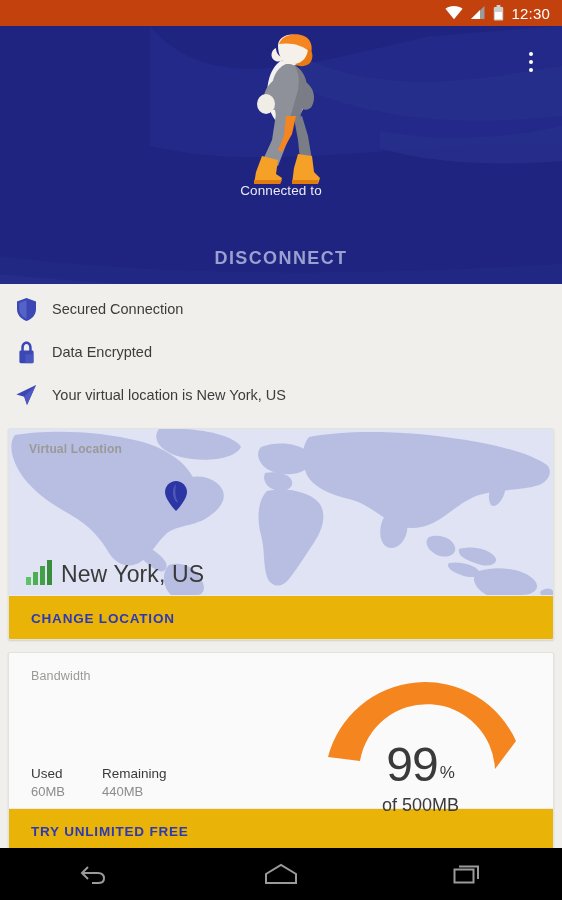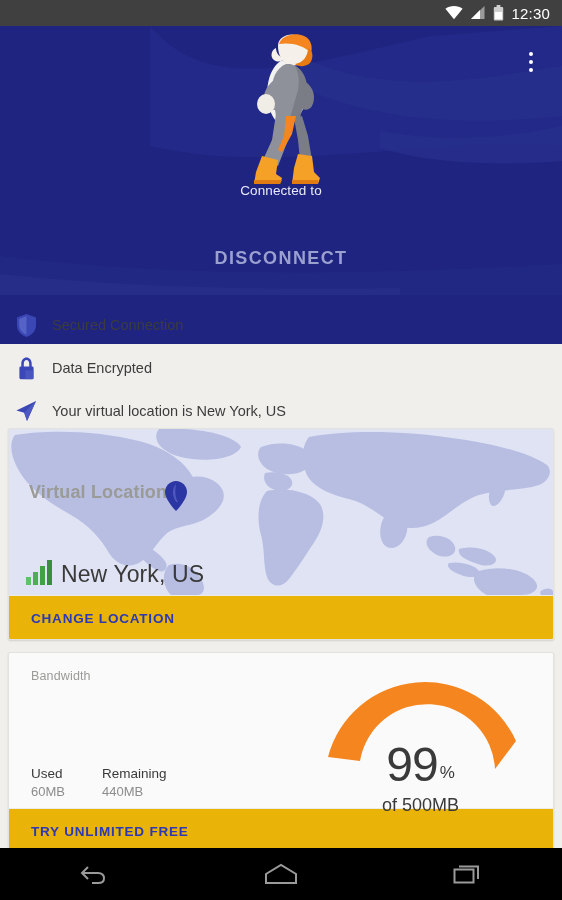--- a/index.html
+++ b/index.html
@@ -7,31 +7,31 @@
     width:562px; height:900px;
     font-family:"Liberation Sans", sans-serif;
     background:#000;
     overflow:hidden;
   }
   #app { position:relative; width:562px; height:900px; background:#F0EFEB; }
 
   
   .statusbar {
     position:absolute; top:0; left:0; width:562px; height:26px;
-    background:#404040; display:flex; align-items:center;
+    background:#c2410c; display:flex; align-items:center;
     justify-content:flex-end; padding-right:12px; gap:7px;
   }
   .statusbar .time {
     color:#fff; font-size:15px; letter-spacing:.2px; line-height:1;
   }
   .sb-ico { display:block; }
 
   
   .header {
-    position:absolute; top:26px; left:0; width:562px; height:318px;
+    position:absolute; top:26px; left:0; width:562px; height:258px;
     background:#1F2480; overflow:hidden;
   }
   .header-swirls { position:absolute; inset:0; }
   .overflow-btn {
     position:absolute; top:16px; right:14px;
     width:34px; height:40px; display:flex; flex-direction:column;
     align-items:center; justify-content:center; gap:4px; cursor:pointer;
   }
   .overflow-btn i { width:4px; height:4px; background:#fff; border-radius:50%; display:block; }
 
@@ -49,38 +49,38 @@
     width:0; height:0; border-left:6px solid transparent;
     border-right:6px solid transparent; border-top:7px solid #fff;
   }
   .disconnect-btn {
     position:absolute; top:222px; width:562px; text-align:center;
     color:#9AA0CF; font-size:18px; font-weight:bold; letter-spacing:1.4px;
     cursor:pointer;
   }
 
   
-  .status-list { position:absolute; top:310px; left:0; width:562px; }
+  .status-list { position:absolute; top:294px; left:0; width:562px; }
   .status-row { display:flex; align-items:center; height:30px; margin-bottom:13px; }
   .status-row .ic { width:52px; display:flex; justify-content:center; }
   .status-row .tx { font-size:14.5px; color:#3C3C3C; }
 
   
   .card {
     position:absolute; left:8px; width:546px;
     background:#FAFAFA; border:1px solid #E2E2DE; border-radius:2px;
     box-shadow:0 1px 2px rgba(0,0,0,.13); overflow:hidden;
   }
   #card-location { top:428px; height:212px; }
   #card-bandwidth { top:652px; height:200px; }
 
   .map-area { position:relative; height:166px; background:#DFE3F4; overflow:hidden; }
   .card-label {
     position:absolute; top:13px; left:20px;
-    font-size:18px; font-weight:bold; color:#9A9A96; letter-spacing:.15px;margin-top:40px;
+    font-size:12px; font-weight:bold; color:#9A9A96; letter-spacing:.15px;
   }
   .city-row {
     position:absolute; left:16px; bottom:6px; display:flex; align-items:center; gap:8px;
   }
   .city-name { font-size:23px; color:#3A3A3A; letter-spacing:.1px; }
   .card-action {
     height:45px; display:flex; align-items:center; padding-left:22px;
     font-size:13.5px; font-weight:bold; color:#2B39B5; letter-spacing:.8px;
     border-top:1px solid #EBEBE7; cursor:pointer; background:#eab308;
   }

